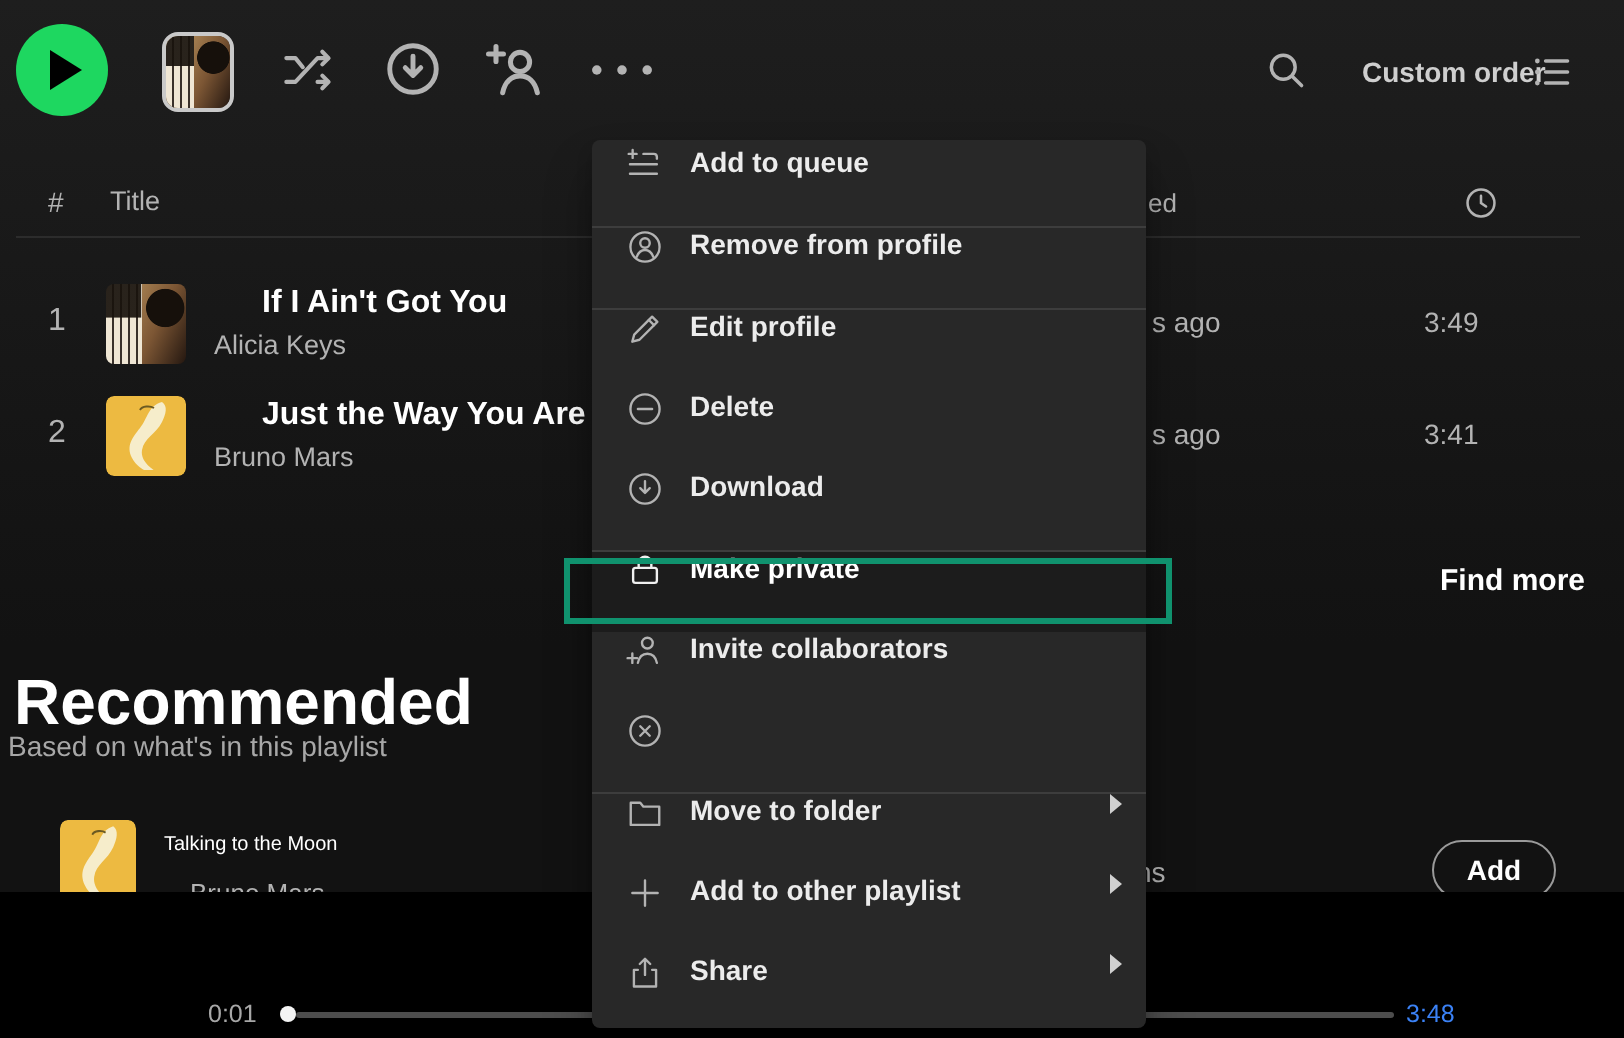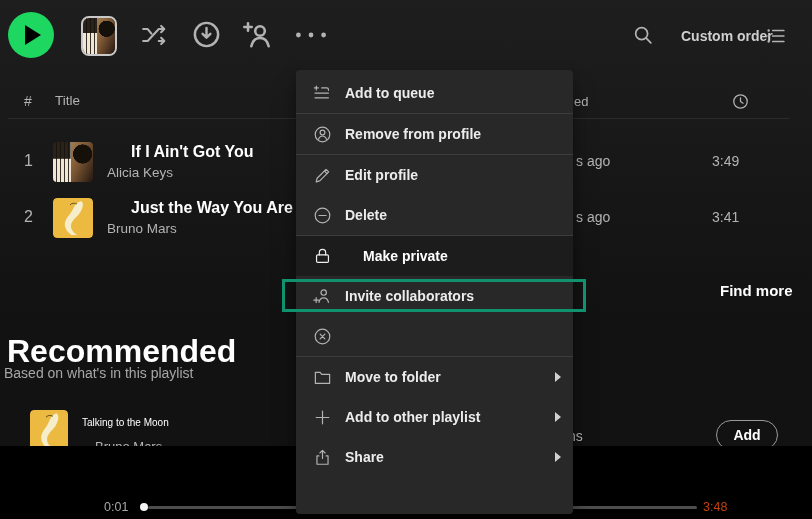--- a/index.html
+++ b/index.html
@@ -48,31 +48,31 @@
   .rec-row{position:absolute;left:0;top:406px;height:46px;width:812px;cursor:pointer;}
   .rec-art{position:absolute;left:30px;top:4px;width:38px;height:42px;border-radius:4px;overflow:hidden;}
   .rec-title{position:absolute;left:82px;top:11px;font-size:10px;font-weight:400;color:#fff;}
   .rec-artist{position:absolute;left:95px;top:33px;font-size:13px;color:#b3b3b3;}
   .rec-album{position:absolute;left:568px;top:22px;font-size:14px;color:#b3b3b3;}
   .add-btn{position:absolute;left:716px;top:14px;width:62px;height:30px;border-radius:16px;border:1px solid #9a9a9a;
     background:transparent;color:#fff;font-size:14px;font-weight:700;cursor:pointer;font-family:inherit;}
   
   .player{position:absolute;left:0;top:446px;width:812px;height:73px;background:#000;z-index:5;}
   .p-elapsed{position:absolute;left:104px;top:54px;font-size:12.5px;color:#a7a7a7;}
-  .p-total{position:absolute;left:703px;top:54px;font-size:12.5px;color:#c2410c;}
+  .p-total{position:absolute;left:703px;top:54px;font-size:12.5px;color:#3b82f6;}
   .p-line{position:absolute;left:148px;top:60px;width:549px;height:3px;border-radius:2px;background:#4d4d4d;cursor:pointer;}
   .p-dot{position:absolute;left:140px;top:57px;width:8px;height:8px;border-radius:50%;background:#f5f5f5;cursor:grab;}
   
   .menu{position:absolute;left:296px;top:70px;width:277px;height:444px;background:#282828;border-radius:4px;
     box-shadow:0 16px 24px rgba(0,0,0,.3),0 6px 8px rgba(0,0,0,.2);z-index:10;padding-top:3px;overflow:hidden;box-sizing:border-box;}
-  .mi{display:flex;align-items:center;height:40px;padding:0 12px 0 17px;cursor:pointer;}
+  .mi{display:flex;height:40px;padding:0 12px 0 17px;cursor:pointer;}
   .mi-ic{width:19px;height:19px;flex:0 0 19px;margin-right:13px;line-height:0;color:#b3b3b3;}
   .mi-ic svg{stroke:currentColor;fill:none;stroke-width:1.5;stroke-linecap:round;stroke-linejoin:round;}
   .mi-label{font-size:14px;font-weight:600;color:#ececec;flex:1;white-space:nowrap;}
-  .mi.hl{background:#1c1c1c;gap:18px;}
+  .mi.hl{background:#1c1c1c;}
   .mi.hl .mi-label{color:#fff;}
   .mi.hl .mi-ic{color:#f0f0f0;}
   .mi-divider{height:1px;background:rgba(255,255,255,.1);margin:0;}
   .caret{width:0;height:0;border-left:6px solid #d0d0d0;border-top:5px solid transparent;border-bottom:5px solid transparent;margin-left:8px;}
   
   .annotation{position:absolute;left:282px;top:279px;width:304px;height:33px;box-sizing:border-box;
     border:3px solid #10926e;z-index:20;pointer-events:none;}
 </style>
 </head>
 <body>
@@ -226,20 +226,29 @@
     <div class="mi">
       <span class="mi-ic">
         <svg width="19" height="19" viewBox="0 0 24 24">
             <circle cx="12" cy="12" r="9.2"></circle>
             <path d="M7.5 12h9"></path>
           </svg>
       </span>
       <span class="mi-label">Delete</span>
     </div>
 
+    <div class="mi">
+      <span class="mi-ic">
+        <svg width="19" height="19" viewBox="0 0 24 24">
+            <circle cx="12" cy="12" r="9.2"></circle>
+            <path d="M12 7v7M9 11.5l3 3 3-3"></path>
+          </svg>
+      </span>
+      <span class="mi-label">Download</span>
+    </div>
     <div class="mi-divider"></div>
 
     <div class="mi hl">
       <span class="mi-ic">
         <svg width="19" height="19" viewBox="0 0 24 24">
             <rect x="4.5" y="10" width="15" height="9.5" rx="1.5"></rect>
             <path d="M8 10V7a4 4 0 0 1 8 0v3"></path>
           </svg>
       </span>
       <span class="mi-label">Make private</span>

